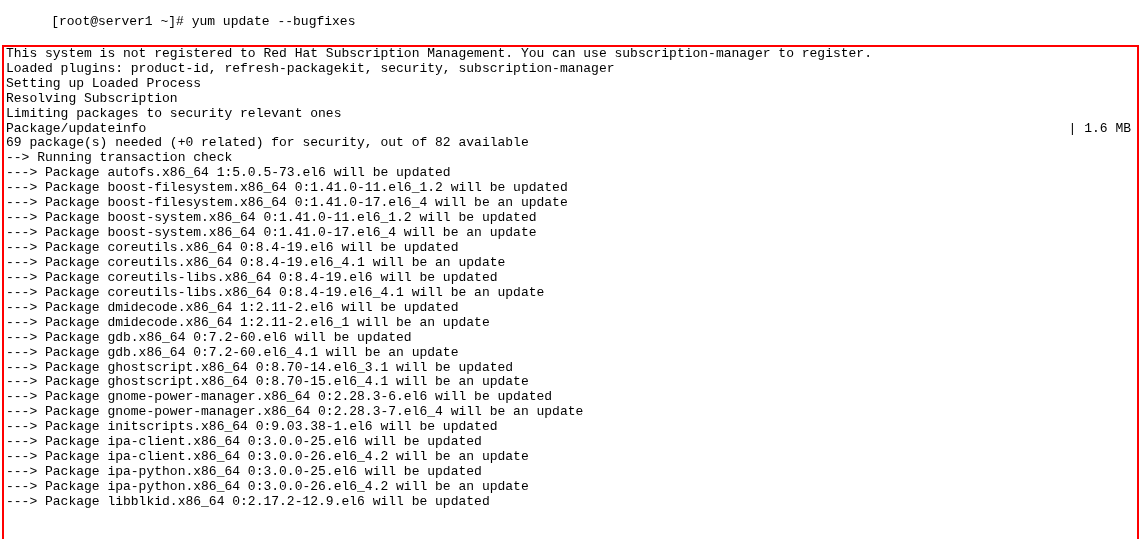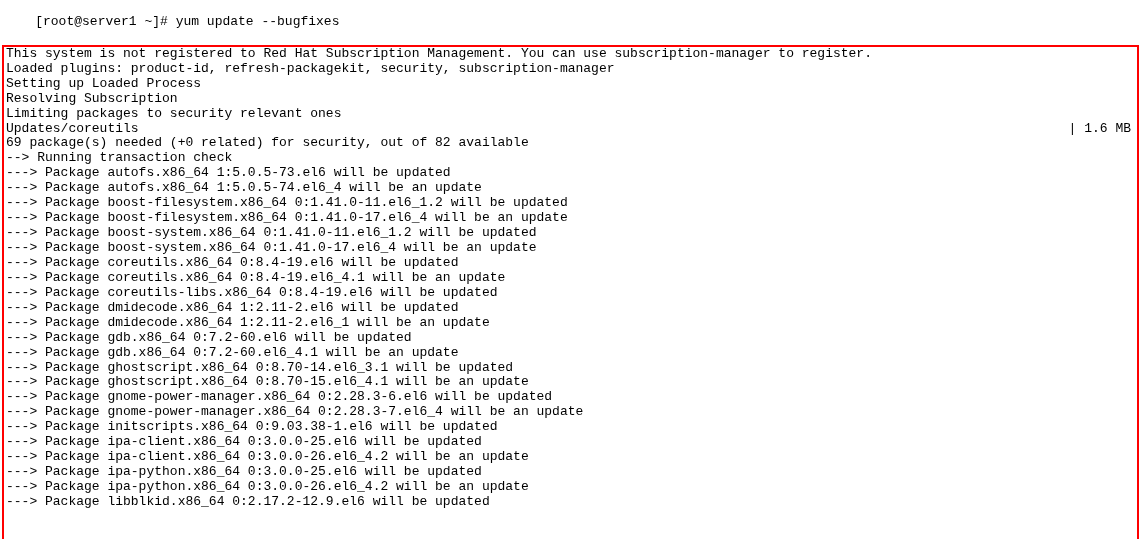--- a/index.html
+++ b/index.html
@@ -15,21 +15,21 @@
       color: #000000;
       width: 1141px;
       overflow: hidden;
     }
     .terminal {
       width: 1141px;
       height: 539px;
       position: relative;
     }
     .prompt-line {
-      padding: 0 4px;
+      padding: 0 20px;
       white-space: pre;
     }
     .output-box {
       border: 2px solid #ff0000;
       margin: 0 2px;
       padding: 0 2px;
       height: 522px;
       overflow: hidden;
     }
     .line {
@@ -50,32 +50,32 @@
 <div class="terminal">
   <div class="prompt-line">
     <span>[root@server1 ~]# yum update --bugfixes</span>
   </div>
   <div class="output-box" id="output-container">
   <div class="line"><span class="line-text">This system is not registered to Red Hat Subscription Management. You can use subscription-manager to register.</span></div>
       <div class="line"><span class="line-text">Loaded plugins: product-id, refresh-packagekit, security, subscription-manager</span></div>
       <div class="line"><span class="line-text">Setting up Loaded Process</span></div>
       <div class="line"><span class="line-text">Resolving Subscription</span></div>
       <div class="line"><span class="line-text">Limiting packages to security relevant ones</span></div>
-      <div class="line"><span class="line-text">Updates/coreutils</span><span class="line-right">| 1.6 MB</span></div>
+      <div class="line"><span class="line-text">Package/updateinfo</span><span class="line-right">| 1.6 MB</span></div>
       <div class="line"><span class="line-text">69 package(s) needed (+0 related) for security, out of 82 available</span></div>
       <div class="line"><span class="line-text">--&gt; Running transaction check</span></div>
       <div class="line"><span class="line-text">---&gt; Package autofs.x86_64 1:5.0.5-73.el6 will be updated</span></div>
-      <div class="line"><span class="line-text">---&gt; Package autofs.x86_64 1:5.0.5-74.el6_4 will be an update</span></div>
       <div class="line"><span class="line-text">---&gt; Package boost-filesystem.x86_64 0:1.41.0-11.el6_1.2 will be updated</span></div>
       <div class="line"><span class="line-text">---&gt; Package boost-filesystem.x86_64 0:1.41.0-17.el6_4 will be an update</span></div>
       <div class="line"><span class="line-text">---&gt; Package boost-system.x86_64 0:1.41.0-11.el6_1.2 will be updated</span></div>
       <div class="line"><span class="line-text">---&gt; Package boost-system.x86_64 0:1.41.0-17.el6_4 will be an update</span></div>
       <div class="line"><span class="line-text">---&gt; Package coreutils.x86_64 0:8.4-19.el6 will be updated</span></div>
       <div class="line"><span class="line-text">---&gt; Package coreutils.x86_64 0:8.4-19.el6_4.1 will be an update</span></div>
       <div class="line"><span class="line-text">---&gt; Package coreutils-libs.x86_64 0:8.4-19.el6 will be updated</span></div>
+      <div class="line"><span class="line-text">---&gt; Package coreutils-libs.x86_64 0:8.4-19.el6_4.1 will be an update</span></div>
       <div class="line"><span class="line-text">---&gt; Package dmidecode.x86_64 1:2.11-2.el6 will be updated</span></div>
       <div class="line"><span class="line-text">---&gt; Package dmidecode.x86_64 1:2.11-2.el6_1 will be an update</span></div>
       <div class="line"><span class="line-text">---&gt; Package gdb.x86_64 0:7.2-60.el6 will be updated</span></div>
       <div class="line"><span class="line-text">---&gt; Package gdb.x86_64 0:7.2-60.el6_4.1 will be an update</span></div>
       <div class="line"><span class="line-text">---&gt; Package ghostscript.x86_64 0:8.70-14.el6_3.1 will be updated</span></div>
       <div class="line"><span class="line-text">---&gt; Package ghostscript.x86_64 0:8.70-15.el6_4.1 will be an update</span></div>
       <div class="line"><span class="line-text">---&gt; Package gnome-power-manager.x86_64 0:2.28.3-6.el6 will be updated</span></div>
       <div class="line"><span class="line-text">---&gt; Package gnome-power-manager.x86_64 0:2.28.3-7.el6_4 will be an update</span></div>
       <div class="line"><span class="line-text">---&gt; Package initscripts.x86_64 0:9.03.38-1.el6 will be updated</span></div>
       <div class="line"><span class="line-text">---&gt; Package ipa-client.x86_64 0:3.0.0-25.el6 will be updated</span></div>

